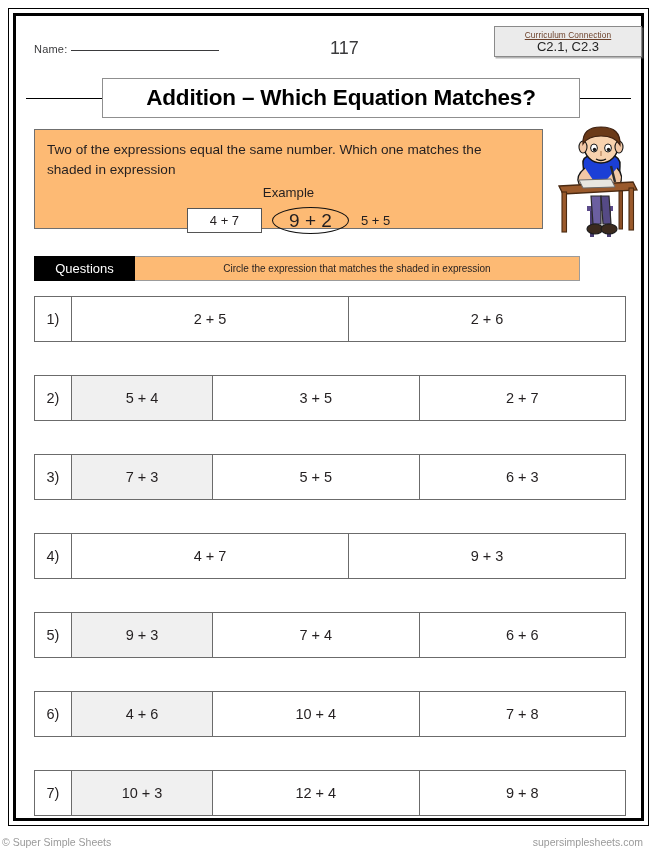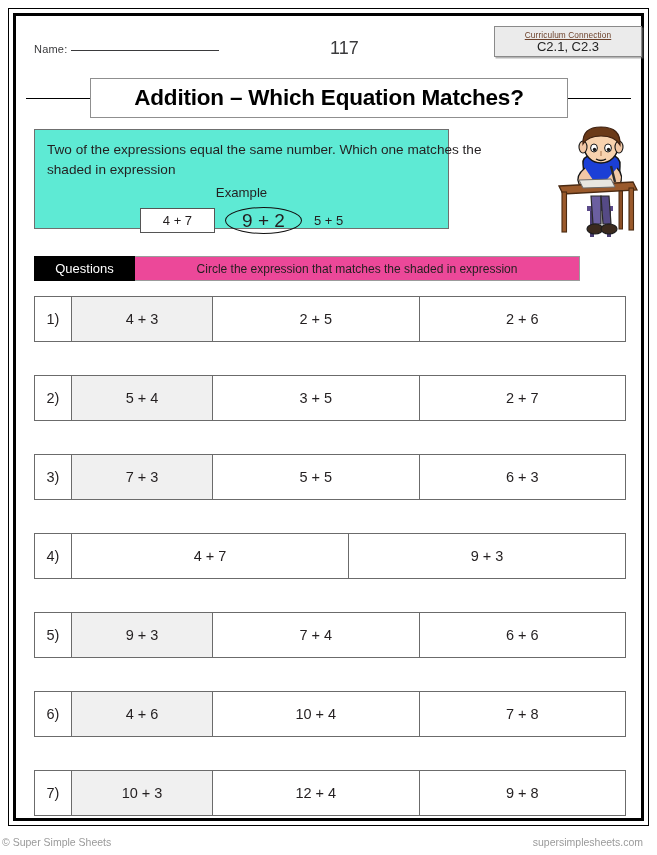--- a/index.html
+++ b/index.html
@@ -112,21 +112,21 @@
   }
   .title-rule {
     position: absolute;
     left: 0;
     right: 0;
     top: 20px;
     border-top: 1.3px solid #000;
   }
   .title-box {
     position: absolute;
-    left: 64px;
+    left: 76px;
     top: 0;
     width: 478px;
     height: 40px;
     background: #fff;
     border: 1.3px solid #8f8f8f;
     box-sizing: border-box;
     display: flex;
     align-items: center;
     justify-content: center;
   }
@@ -136,25 +136,25 @@
     color: #000;
     letter-spacing: -0.2px;
     white-space: nowrap;
   }
 
   
   .instruction-box {
     position: absolute;
     left: 18px;
     top: 113px;
-    width: 415px;
+    width: 509px;
     height: 100px;
     border: 1.2px solid #6f6f6f;
     box-sizing: border-box;
-    background: #5eead4;
+    background: #fdba74;
   }
   .instruction-text {
     position: absolute;
     left: 12px;
     top: 10px;
     width: 480px;
     font-size: 13.6px;
     line-height: 20px;
     color: #231f20;
   }
@@ -223,25 +223,25 @@
     width: 101px;
     background: #000;
     color: #fff;
     font-size: 13px;
     display: flex;
     align-items: center;
     justify-content: center;
   }
   .q-header-desc {
     flex: 1;
-    background: #ec4899;
+    background: #fdba74;
     border: 1px solid #9b9b9b;
     border-left: none;
     box-sizing: border-box;
-    font-size: 12px;
+    font-size: 10px;
     color: #231f20;
     display: flex;
     align-items: center;
     justify-content: center;
   }
 
   
   .questions {
     position: absolute;
     left: 18px;
@@ -389,21 +389,20 @@
 
       <div class="q-header">
         <div class="q-header-tab">Questions</div>
         <div class="q-header-desc">Circle the expression that matches the shaded in expression</div>
       </div>
 
       <div class="questions">
 
         <div class="q-row">
           <div class="q-num">1)</div>
-          <div class="q-opt shaded">4 + 3</div>
           <div class="q-opt">2 + 5</div>
           <div class="q-opt">2 + 6</div>
         </div>
 
         <div class="q-row">
           <div class="q-num">2)</div>
           <div class="q-opt shaded">5 + 4</div>
           <div class="q-opt">3 + 5</div>
           <div class="q-opt">2 + 7</div>
         </div>

